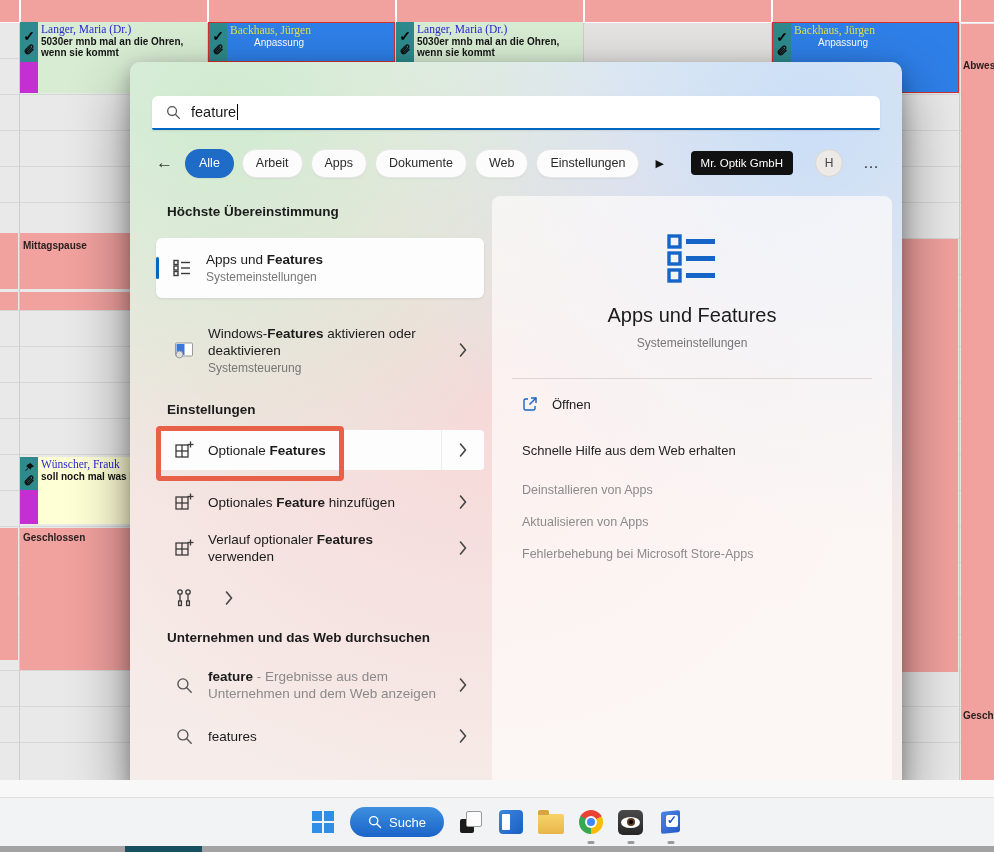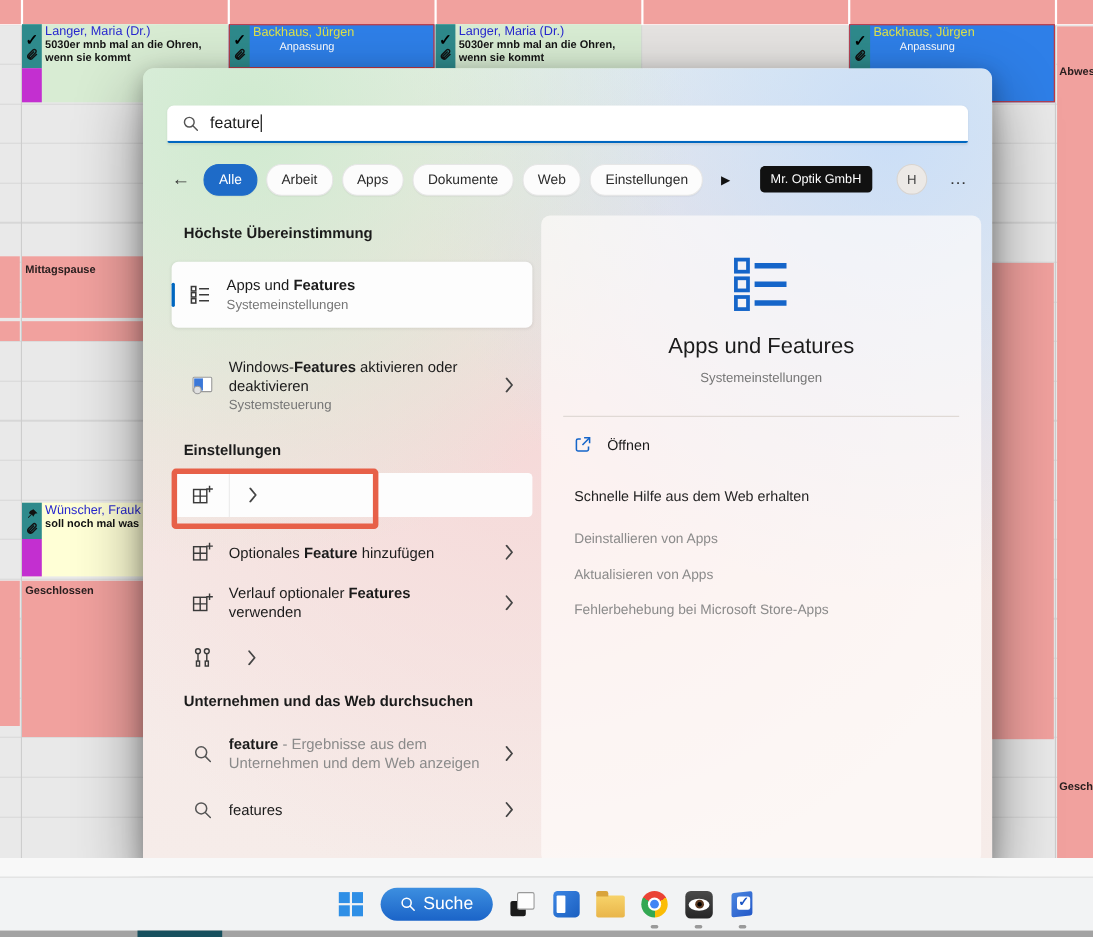--- a/index.html
+++ b/index.html
@@ -15,39 +15,39 @@
   .pink{position:absolute;background:#f1a19e;}
   .cal-label{position:absolute;font-size:10px;font-weight:700;color:#2b2020;white-space:nowrap;}
   .graycell{position:absolute;background:#e5e3e1;}
   
   .appt{position:absolute;box-sizing:border-box;}
   .appt .iconbox{position:absolute;left:0;top:0;width:18px;height:40px;background:#2e8a8c;
     display:flex;flex-direction:column;align-items:center;justify-content:center;gap:1px;}
   .appt .iconbox .chk{font-size:14px;font-weight:900;color:#000;line-height:12px;}
   .appt .magenta{position:absolute;left:0;width:18px;background:#c32fd0;}
   .appt .atext{position:absolute;left:21px;top:1px;right:2px;overflow:hidden;}
-  .atitle{font-size:11.5px;color:#2727cf;line-height:13px;white-space:nowrap;}
+  .atitle{font-size:11.5px;color:#2727cf;line-height:13px;white-space:nowrap;font-family:Liberation Serif, serif;}
   .anote{font-size:10px;font-weight:700;color:#141414;line-height:11px;white-space:nowrap;}
   .appt.green{background:#d8ecd3;}
   .appt.blue{background:#2e7fe8;border:1px solid #d03030;}
   .appt.blue .atitle{color:#dde24a;}
   .appt.blue .anote{color:#ffffff;font-weight:400;margin-left:24px;}
   .appt.yellow{background:#ffffd6;}
   .edgecol{position:absolute;left:961px;top:24px;width:33px;height:756px;background:#f1a19e;overflow:hidden;}
   
   .prebar{position:absolute;left:0;top:780px;width:994px;height:17px;background:#f8f8f8;}
   .taskbar{position:absolute;left:0;top:797px;width:994px;height:49px;background:#f2f3f4;
     border-top:1px solid #e0e0e0;display:flex;align-items:center;justify-content:center;gap:14px;box-sizing:border-box;}
   .bottomstrip{position:absolute;left:0;top:846px;width:994px;height:6px;background:#a3a3a3;}
   .bottomteal{position:absolute;left:125px;top:0;width:77px;height:6px;background:#17505e;}
   .tb-ico{position:relative;width:26px;height:26px;display:flex;align-items:center;justify-content:center;}
   .winlogo{display:grid;grid-template-columns:10px 10px;grid-template-rows:10px 10px;gap:2px;}
   .winlogo div{background:#2f8fe6;}
   .suche-pill{height:30px;border-radius:15px;padding:0 18px;display:flex;align-items:center;gap:7px;
-    background:linear-gradient(180deg,#3d8fe0,#1b64c8);color:#fff;font-size:16px;}
+    background:linear-gradient(180deg,#3d8fe0,#1b64c8);color:#fff;font-size:13px;}
   .tv-back{position:absolute;left:2px;bottom:2px;width:14px;height:14px;background:#1b1b1b;border-radius:2px;}
   .tv-front{position:absolute;right:2px;top:2px;width:14px;height:14px;background:#fdfdfd;border:1px solid #9a9a9a;border-radius:2px;}
   .blueapp{width:24px;height:24px;border-radius:4px;background:linear-gradient(135deg,#3c86e4,#1b5fc0);position:relative;}
   .blueapp div{position:absolute;left:3px;top:4px;width:8px;height:16px;background:#fff;border-radius:1px;}
   .folder{position:relative;width:26px;height:20px;margin-top:4px;background:linear-gradient(180deg,#f7d36a,#e9b54a);border-radius:2px;}
   .folder::before{content:"";position:absolute;left:0;top:-4px;width:11px;height:5px;background:#d9a43c;border-radius:2px 2px 0 0;}
   .chrome{width:24px;height:24px;border-radius:50%;position:relative;
     background:conic-gradient(from -60deg,#ea4335 0 120deg,#fbbc05 120deg 240deg,#34a853 240deg 360deg);}
   .chrome .w{position:absolute;left:6px;top:6px;width:12px;height:12px;border-radius:50%;background:#fff;}
   .chrome .b{position:absolute;left:8px;top:8px;width:8px;height:8px;border-radius:50%;background:#4285f4;}
@@ -305,20 +305,23 @@
     <div class="res-row white" style="top:368px;height:40px">
       <span class="ricon">
         <svg width="20" height="20" viewBox="0 0 20 20" fill="none" stroke="#3a3a3a" stroke-width="1.3">
             <rect x="2" y="5" width="12" height="12"></rect>
             <line x1="8" y1="5" x2="8" y2="17"></line>
             <line x1="2" y1="11" x2="14" y2="11"></line>
             <line x1="16.5" y1="1.5" x2="16.5" y2="7.5"></line>
             <line x1="13.5" y1="4.5" x2="19.5" y2="4.5"></line>
           </svg>
       </span>
+      <div class="rtext">
+        <div class="rtitle"><span>Optionale </span><b>Features</b></div>
+      </div>
       <span class="rchev sep">
           <svg width="8" height="14" viewBox="0 0 8 14">
             <path d="M1.5 1l5 6-5 6" stroke="#454545" stroke-width="1.6" fill="none" stroke-linecap="round" stroke-linejoin="round"></path>
           </svg>
         </span>
     </div>
     <div class="redbox"></div>
 
     <div class="res-row" style="top:422px;height:36px">
       <span class="ricon">

